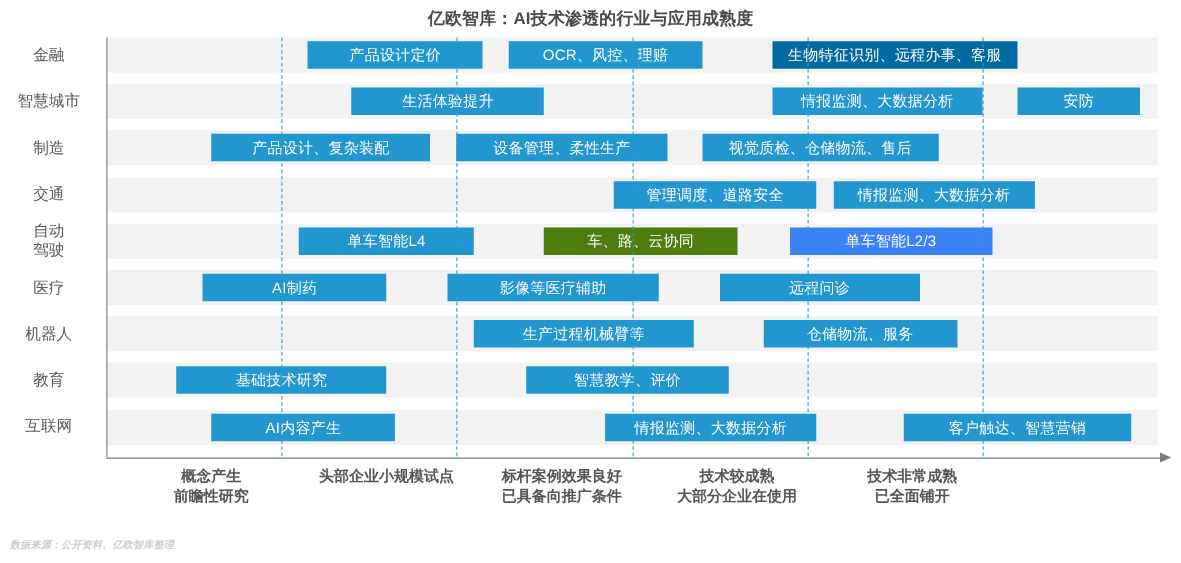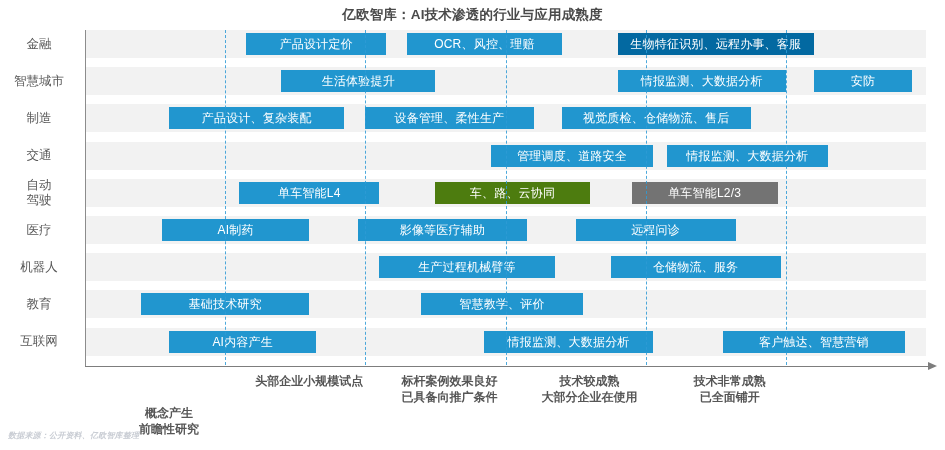--- a/index.html
+++ b/index.html
@@ -162,28 +162,28 @@
       <div class="row-band" style="top: 74.4px; height: 28px;"></div>
       <div class="bar" title="制造 · 产品设计、复杂装配" style="left: 84.1px; width: 175.208px; top: 77.4px; background: rgb(33, 150, 207);">产品设计、复杂装配</div>
       <div class="bar" title="制造 · 设备管理、柔性生产" style="left: 280.333px; width: 168.2px; top: 77.4px; background: rgb(33, 150, 207);">设备管理、柔性生产</div>
       <div class="bar" title="制造 · 视觉质检、仓储物流、售后" style="left: 476.567px; width: 189.225px; top: 77.4px; background: rgb(33, 150, 207);">视觉质检、仓储物流、售后</div>
       <div class="row-band" style="top: 111.6px; height: 28px;"></div>
       <div class="bar" title="交通 · 管理调度、道路安全" style="left: 406.483px; width: 161.192px; top: 114.6px; background: rgb(33, 150, 207);">管理调度、道路安全</div>
       <div class="bar" title="交通 · 情报监测、大数据分析" style="left: 581.692px; width: 161.192px; top: 114.6px; background: rgb(33, 150, 207);">情报监测、大数据分析</div>
       <div class="row-band" style="top: 148.8px; height: 28px;"></div>
       <div class="bar" title="自动驾驶 · 单车智能L4" style="left: 154.183px; width: 140.167px; top: 151.8px; background: rgb(33, 150, 207);">单车智能L4</div>
       <div class="bar" title="自动驾驶 · 车、路、云协同" style="left: 350.417px; width: 154.183px; top: 151.8px; background: #4d7c0f;">车、路、云协同</div>
-      <div class="bar" title="自动驾驶 · 单车智能L2/3" style="left: 546.65px; width: 146px; top: 151.8px; background: #737373;">单车智能L2/3</div>
+      <div class="bar" title="自动驾驶 · 单车智能L2/3" style="left: 546.65px; width: 162px; top: 151.8px; background: #3b82f6;">单车智能L2/3</div>
       <div class="row-band" style="top: 186px; height: 28px;"></div>
       <div class="bar" title="医疗 · AI制药" style="left: 77.0917px; width: 147.175px; top: 189px; background: rgb(33, 150, 207);">AI制药</div>
       <div class="bar" title="医疗 · 影像等医疗辅助" style="left: 273.325px; width: 168.2px; top: 189px; background: rgb(33, 150, 207);">影像等医疗辅助</div>
       <div class="bar" title="医疗 · 远程问诊" style="left: 490.583px; width: 160px; top: 189px; background: rgb(33, 150, 207);">远程问诊</div>
       <div class="row-band" style="top: 223.2px; height: 28px;"></div>
       <div class="bar" title="机器人 · 生产过程机械臂等" style="left: 294.35px; width: 175.208px; top: 226.2px; background: rgb(33, 150, 207);">生产过程机械臂等</div>
-      <div class="bar" title="机器人 · 仓储物流、服务" style="left: 525.625px; width: 170px; top: 226.2px; background: rgb(33, 150, 207);">仓储物流、服务</div>
+      <div class="bar" title="机器人 · 仓储物流、服务" style="left: 525.625px; width: 155px; top: 226.2px; background: rgb(33, 150, 207);">仓储物流、服务</div>
       <div class="row-band" style="top: 260.4px; height: 28px;"></div>
       <div class="bar" title="教育 · 智慧教学、评价" style="left: 336.4px; width: 161.192px; top: 263.4px; background: rgb(33, 150, 207);">智慧教学、评价</div>
       <div class="bar" title="教育 · 基础技术研究" style="left: 56.0667px; width: 168.2px; top: 263.4px; background: rgb(33, 150, 207);">基础技术研究</div>
       <div class="row-band" style="top: 297.6px; height: 28px;"></div>
       <div class="bar" title="互联网 · AI内容产生" style="left: 84.1px; width: 147.175px; top: 300.6px; background: rgb(33, 150, 207);">AI内容产生</div>
       <div class="bar" title="互联网 · 情报监测、大数据分析" style="left: 399.475px; width: 168.2px; top: 300.6px; background: rgb(33, 150, 207);">情报监测、大数据分析</div>
       <div class="bar" title="互联网 · 客户触达、智慧营销" style="left: 637.758px; width: 182.217px; top: 300.6px; background: rgb(33, 150, 207); text-align: center;">客户触达、智慧营销</div>
       <div class="gridline" style="left: 140.167px; border-left-color: rgb(46, 155, 214);"></div>
       <div class="gridline" style="left: 280.333px; border-left-color: rgb(46, 155, 214);"></div>
       <div class="gridline" style="left: 420.5px; border-left-color: rgb(46, 155, 214);"></div>
@@ -219,21 +219,21 @@
         <div>机器人</div>
       </div>
       <div class="ylabel" style="top: 296.9px;">
         <div>教育</div>
       </div>
       <div class="ylabel" style="top: 334.1px;">
         <div>互联网</div>
       </div>
     </div>
   <div id="xlabels">
-      <div class="xlabel" style="top: 374px; left: 79.1px; width: 180px; margin-top: 32px;">
+      <div class="xlabel" style="top: 374px; left: 79.1px; width: 180px;">
         <div>概念产生</div>
         <div>前瞻性研究</div>
       </div>
       <div class="xlabel" style="top: 374px; left: 219.267px; width: 180px;">
         <div>头部企业小规模试点</div>
       </div>
       <div class="xlabel" style="top: 374px; left: 359.433px; width: 180px;">
         <div>标杆案例效果良好</div>
         <div>已具备向推广条件</div>
       </div>

